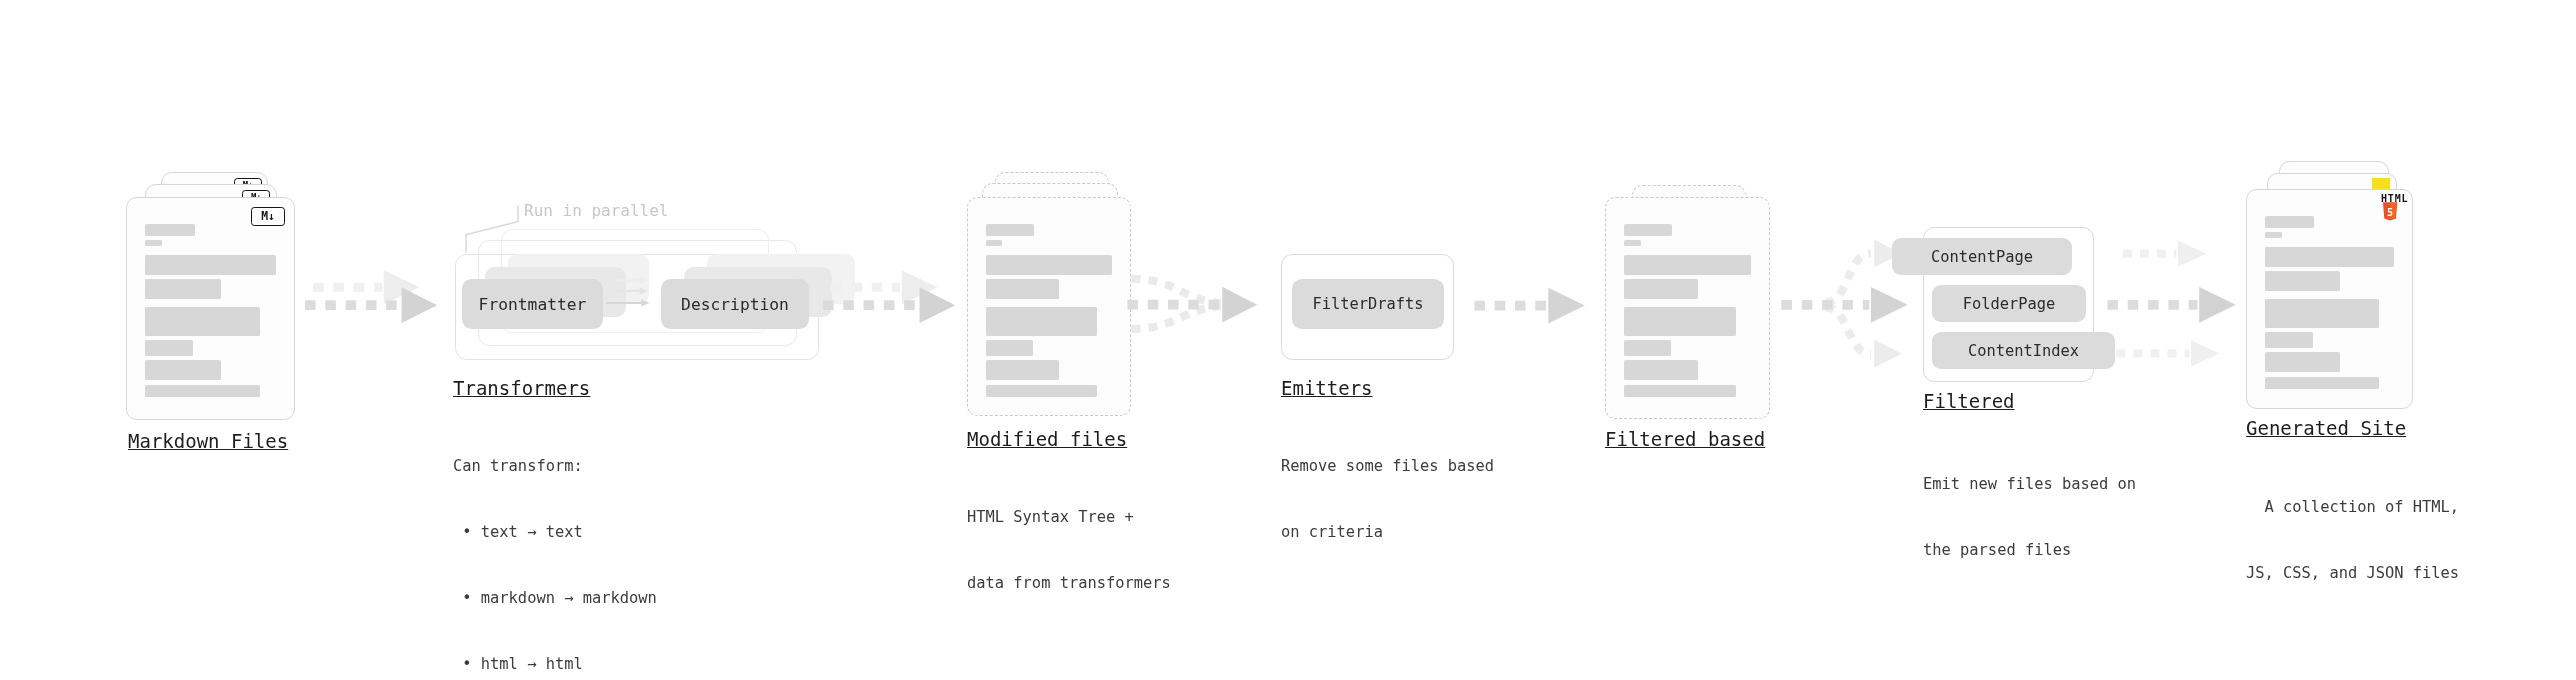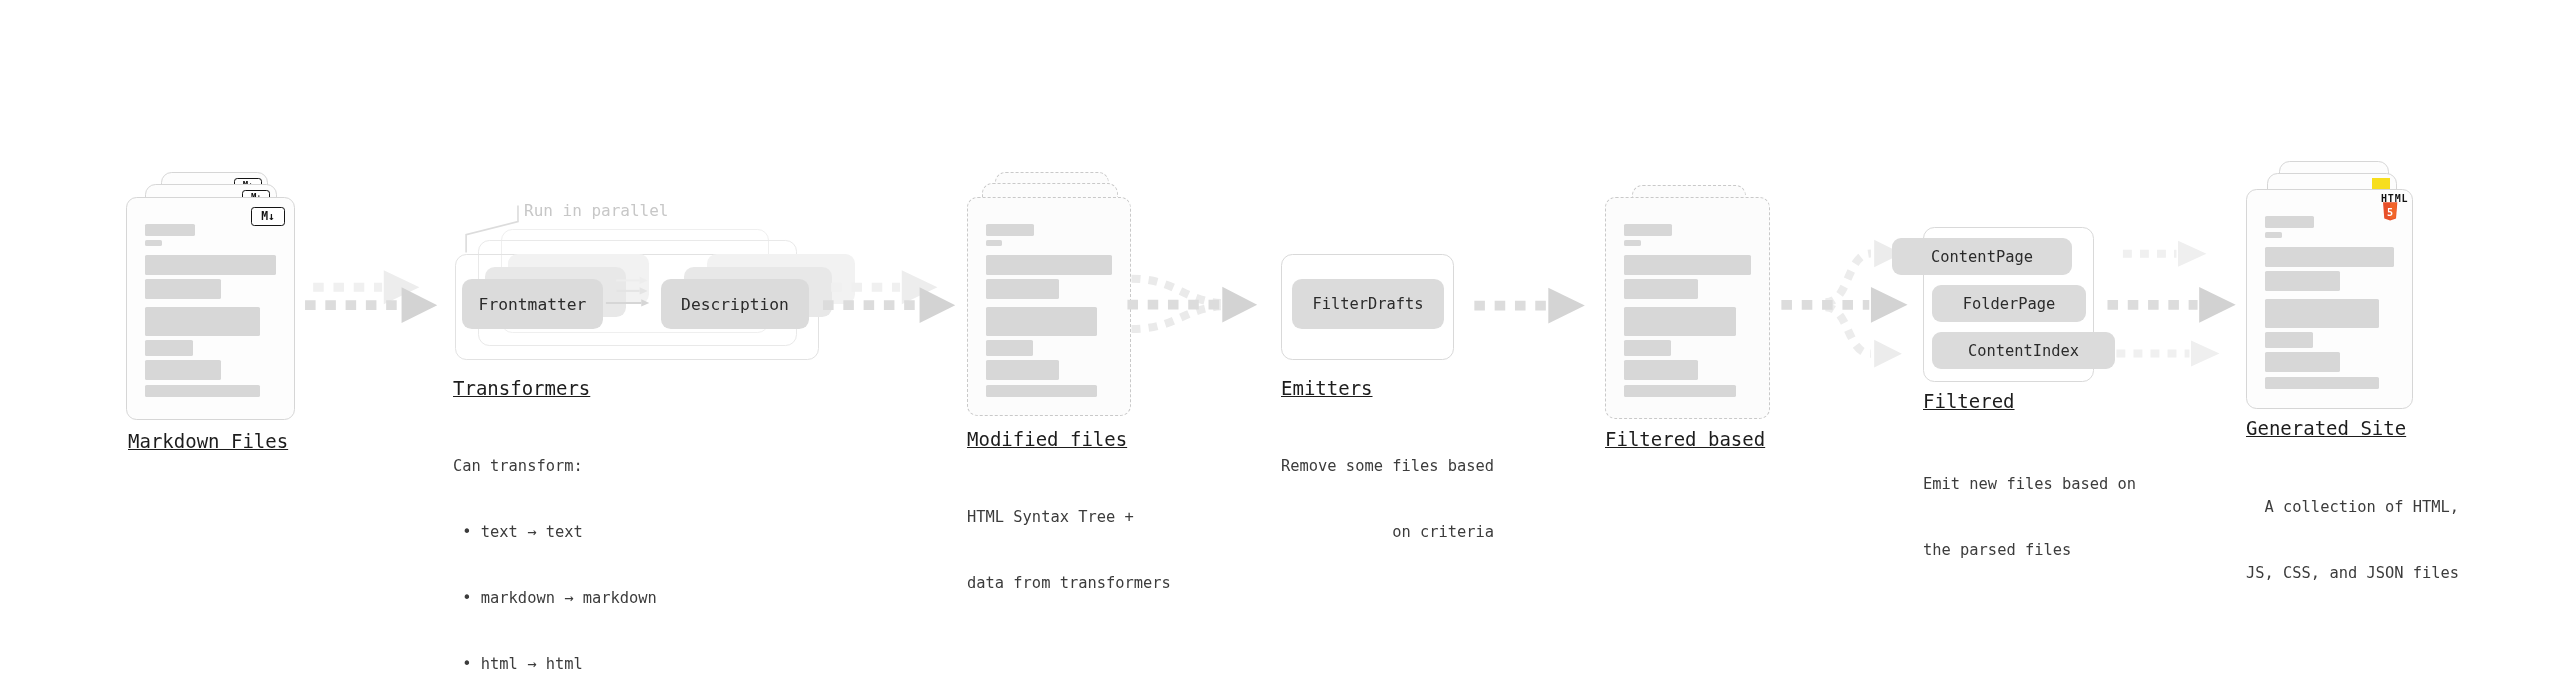--- a/index.html
+++ b/index.html
@@ -156,21 +156,21 @@
     <path d="M 8 13 C 62 13, 72 40, 118 43" stroke="#eaeaea" stroke-width="10" stroke-dasharray="11 10" fill="none"></path>
     <path d="M 8 75 C 62 75, 72 50, 118 47" stroke="#eaeaea" stroke-width="10" stroke-dasharray="11 10" fill="none"></path>
     <path d="M 3 45 H 116" stroke="#dcdcdc" stroke-width="12" stroke-dasharray="13 12" fill="none"></path>
     <polygon points="120,23 163,45 120,67" fill="#d3d3d3"></polygon>
   </svg>
 
   <div>
     <div class="panel" style="left:1281px;top:254px;width:173px;height:106px;"></div>
     <div class="pill" style="left:1292px;top:279px;width:152px;height:50px;font-size:15.4px;">FilterDrafts</div>
     <div class="h-label" style="left:1281px;top:375px;">Emitters</div>
-    <div class="body-text" style="left:1281px;top:411px;text-align:right;">
+    <div class="body-text" style="left:1281px;top:411px;">
       <div>Remove some files based</div>
       <div>on criteria</div>
     </div>
   </div>
 
   <svg class="svgabs" style="left:1471px;top:286px;" width="118" height="39" viewBox="0 0 145 48">
     <path d="M 4 24 H 93" stroke="#dcdcdc" stroke-width="12" stroke-dasharray="13 12" fill="none"></path>
     <polygon points="95,2 140,24 95,46" fill="#d4d4d4"></polygon>
   </svg>
 

